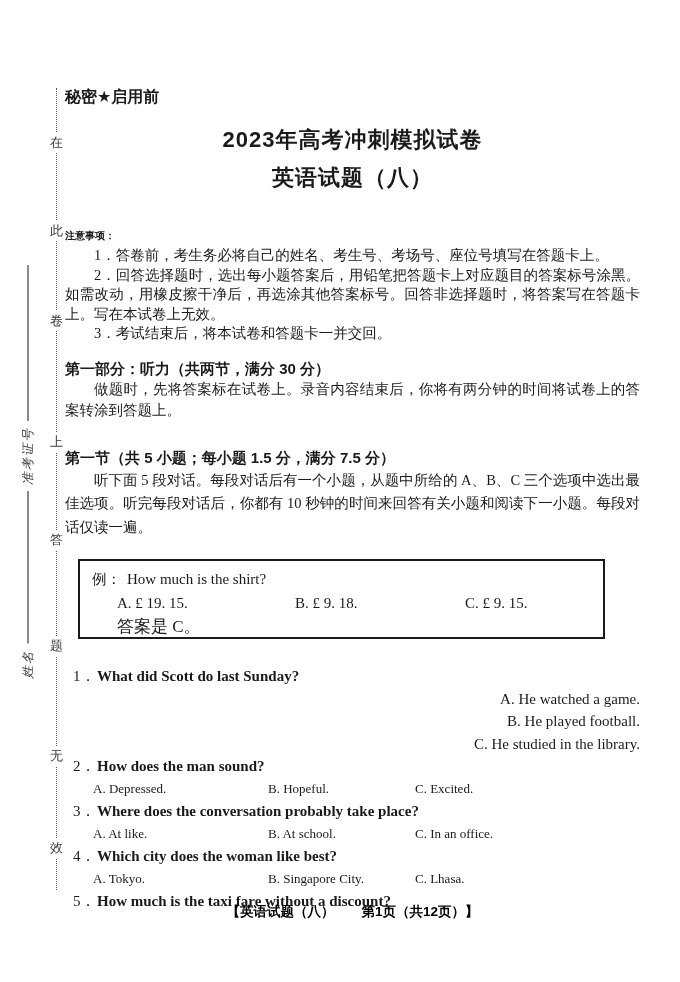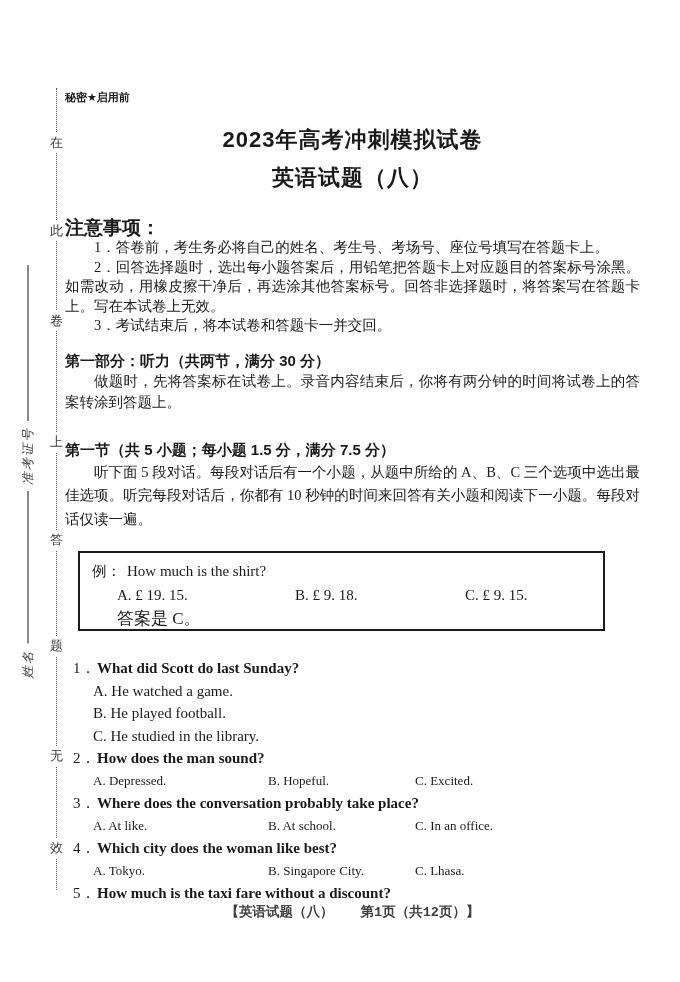--- a/index.html
+++ b/index.html
@@ -34,36 +34,36 @@
   }
   .rot-label.exam-no{left:28px;top:456px;}
   .rot-label.name{left:28px;top:664px;}
 
   
   .content{
     position:absolute;left:65px;top:88px;width:575px;
   }
   .secrecy{
     font-family:"Liberation Sans","DejaVu Sans",sans-serif;
-    font-weight:bold;font-size:11px;line-height:18px;
+    font-weight:bold;font-size:16px;line-height:18px;
   }
   .title{
     margin-top:18px;text-align:center;
     font-family:"Liberation Sans","DejaVu Sans",sans-serif;
     font-weight:bold;font-size:22px;line-height:32px;letter-spacing:1px;
   }
   .subtitle{
     margin-top:6px;text-align:center;
     font-family:"Liberation Sans","DejaVu Sans",sans-serif;
     font-weight:bold;font-size:22px;line-height:32px;letter-spacing:1px;
   }
   .notice-head{
-    margin-top:24px;
-    font-family:"Liberation Sans","DejaVu Sans",sans-serif;
-    font-weight:bold;font-size:19px;line-height:20px;
+    margin-top:32px;
+    font-family:"Liberation Sans","DejaVu Sans",sans-serif;
+    font-weight:bold;font-size:10px;line-height:20px;
   }
   .notice-item{
     margin:0;font-size:14.5px;line-height:19.5px;
     text-indent:2em;text-align:justify;
   }
   .part-head{
     margin-top:14px;
     font-family:"Liberation Sans","DejaVu Sans",sans-serif;
     font-weight:bold;font-size:15px;line-height:21px;
   }
@@ -95,31 +95,31 @@
     padding-left:25px;line-height:24px;
   }
   .example-answer{padding-left:25px;line-height:24px;font-size:17px;}
 
   
   .questions{margin-top:26px;}
   .q-line{display:flex;line-height:22.5px;font-size:15px;}
   .q-num{width:24px;flex:0 0 24px;margin-left:8px;}
   .q-text{flex:1;font-weight:bold;}
   .opts-stacked{margin-left:28px;}
-  .opts-stacked .opt{line-height:22.5px;font-size:15px;}
+  .opts-stacked .opt{line-height:22.5px;font-size:15px;text-align:right;}
   .opts-row{
     display:grid;grid-template-columns:175px 147px auto;
     margin-left:28px;line-height:22.5px;font-size:13px;
   }
 
   
   .footer{
     position:absolute;left:65px;top:903px;width:575px;text-align:center;
-    font-family:Liberation Mono, monospace;
-    font-weight:600;font-size:13.5px;color:#404040;
+    font-family:Liberation Sans, sans-serif;
+    font-weight:600;font-size:13.5px;color:#000000;
   }
 </style>
 </head>
 <body>
 
 <div class="page">
 
   <div class="dotted-line"></div>
   <span class="seal-char" style="top:133px">在</span>
   <span class="seal-char" style="top:221px">此</span>

